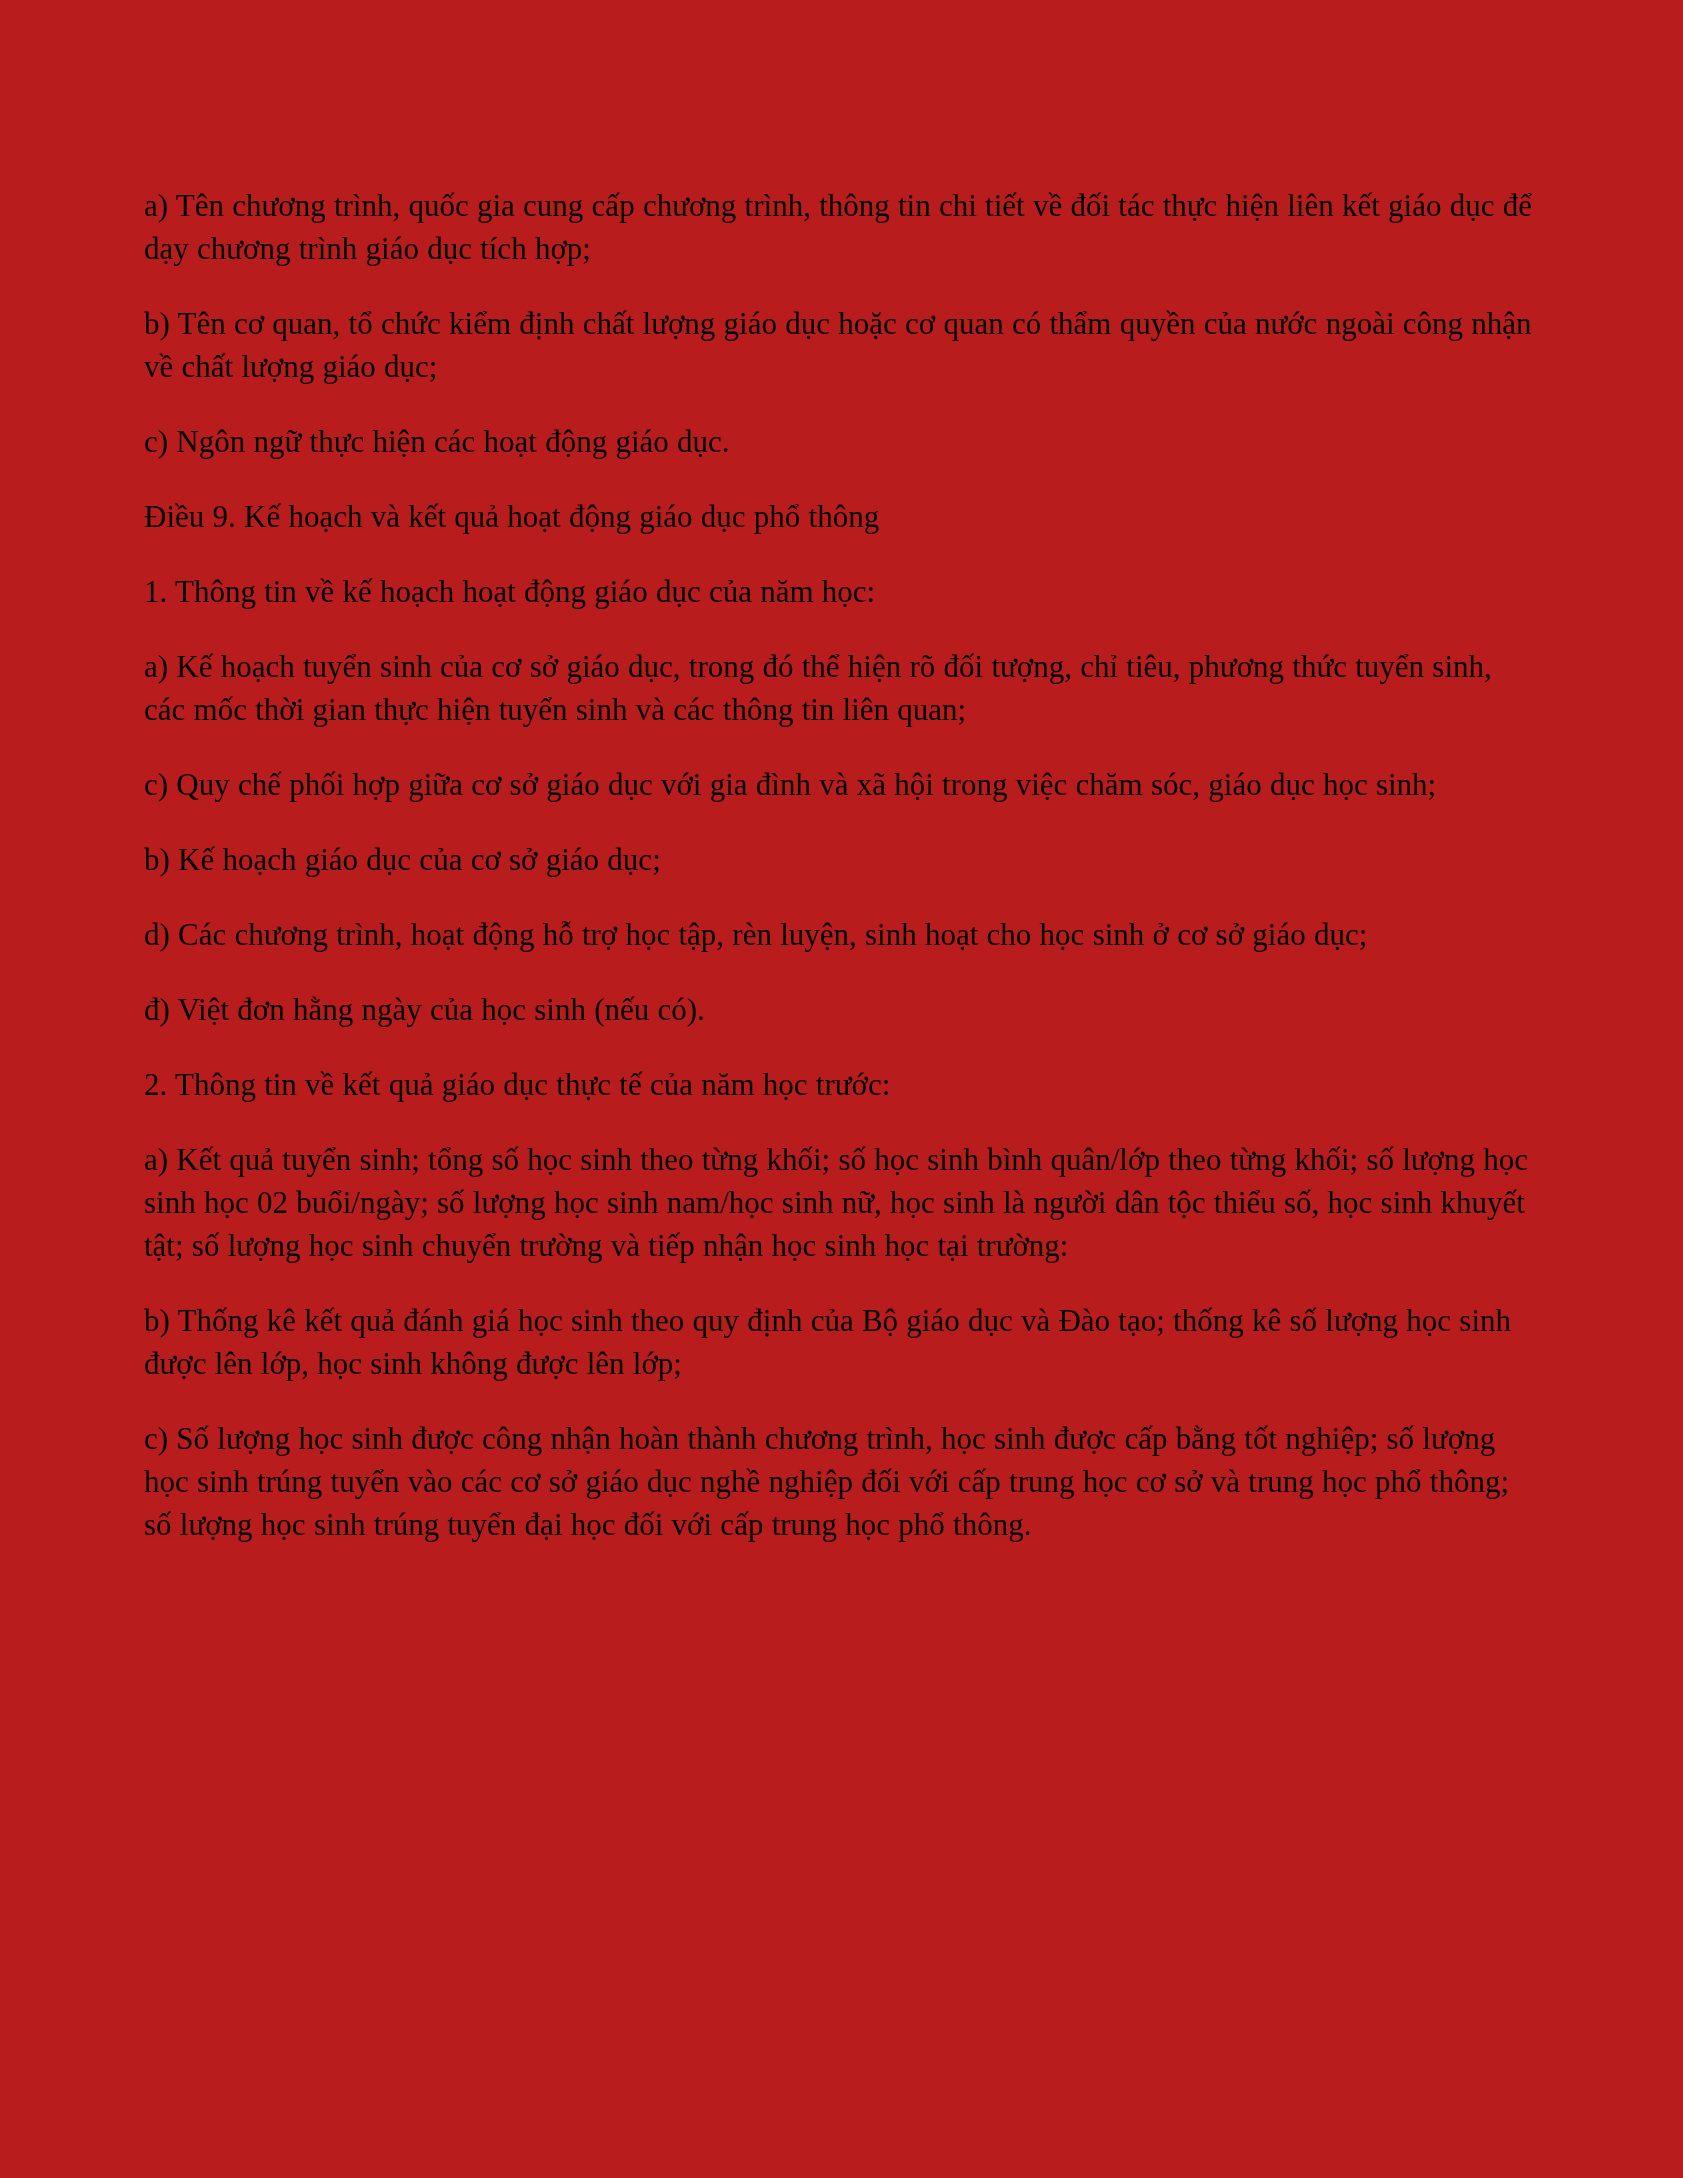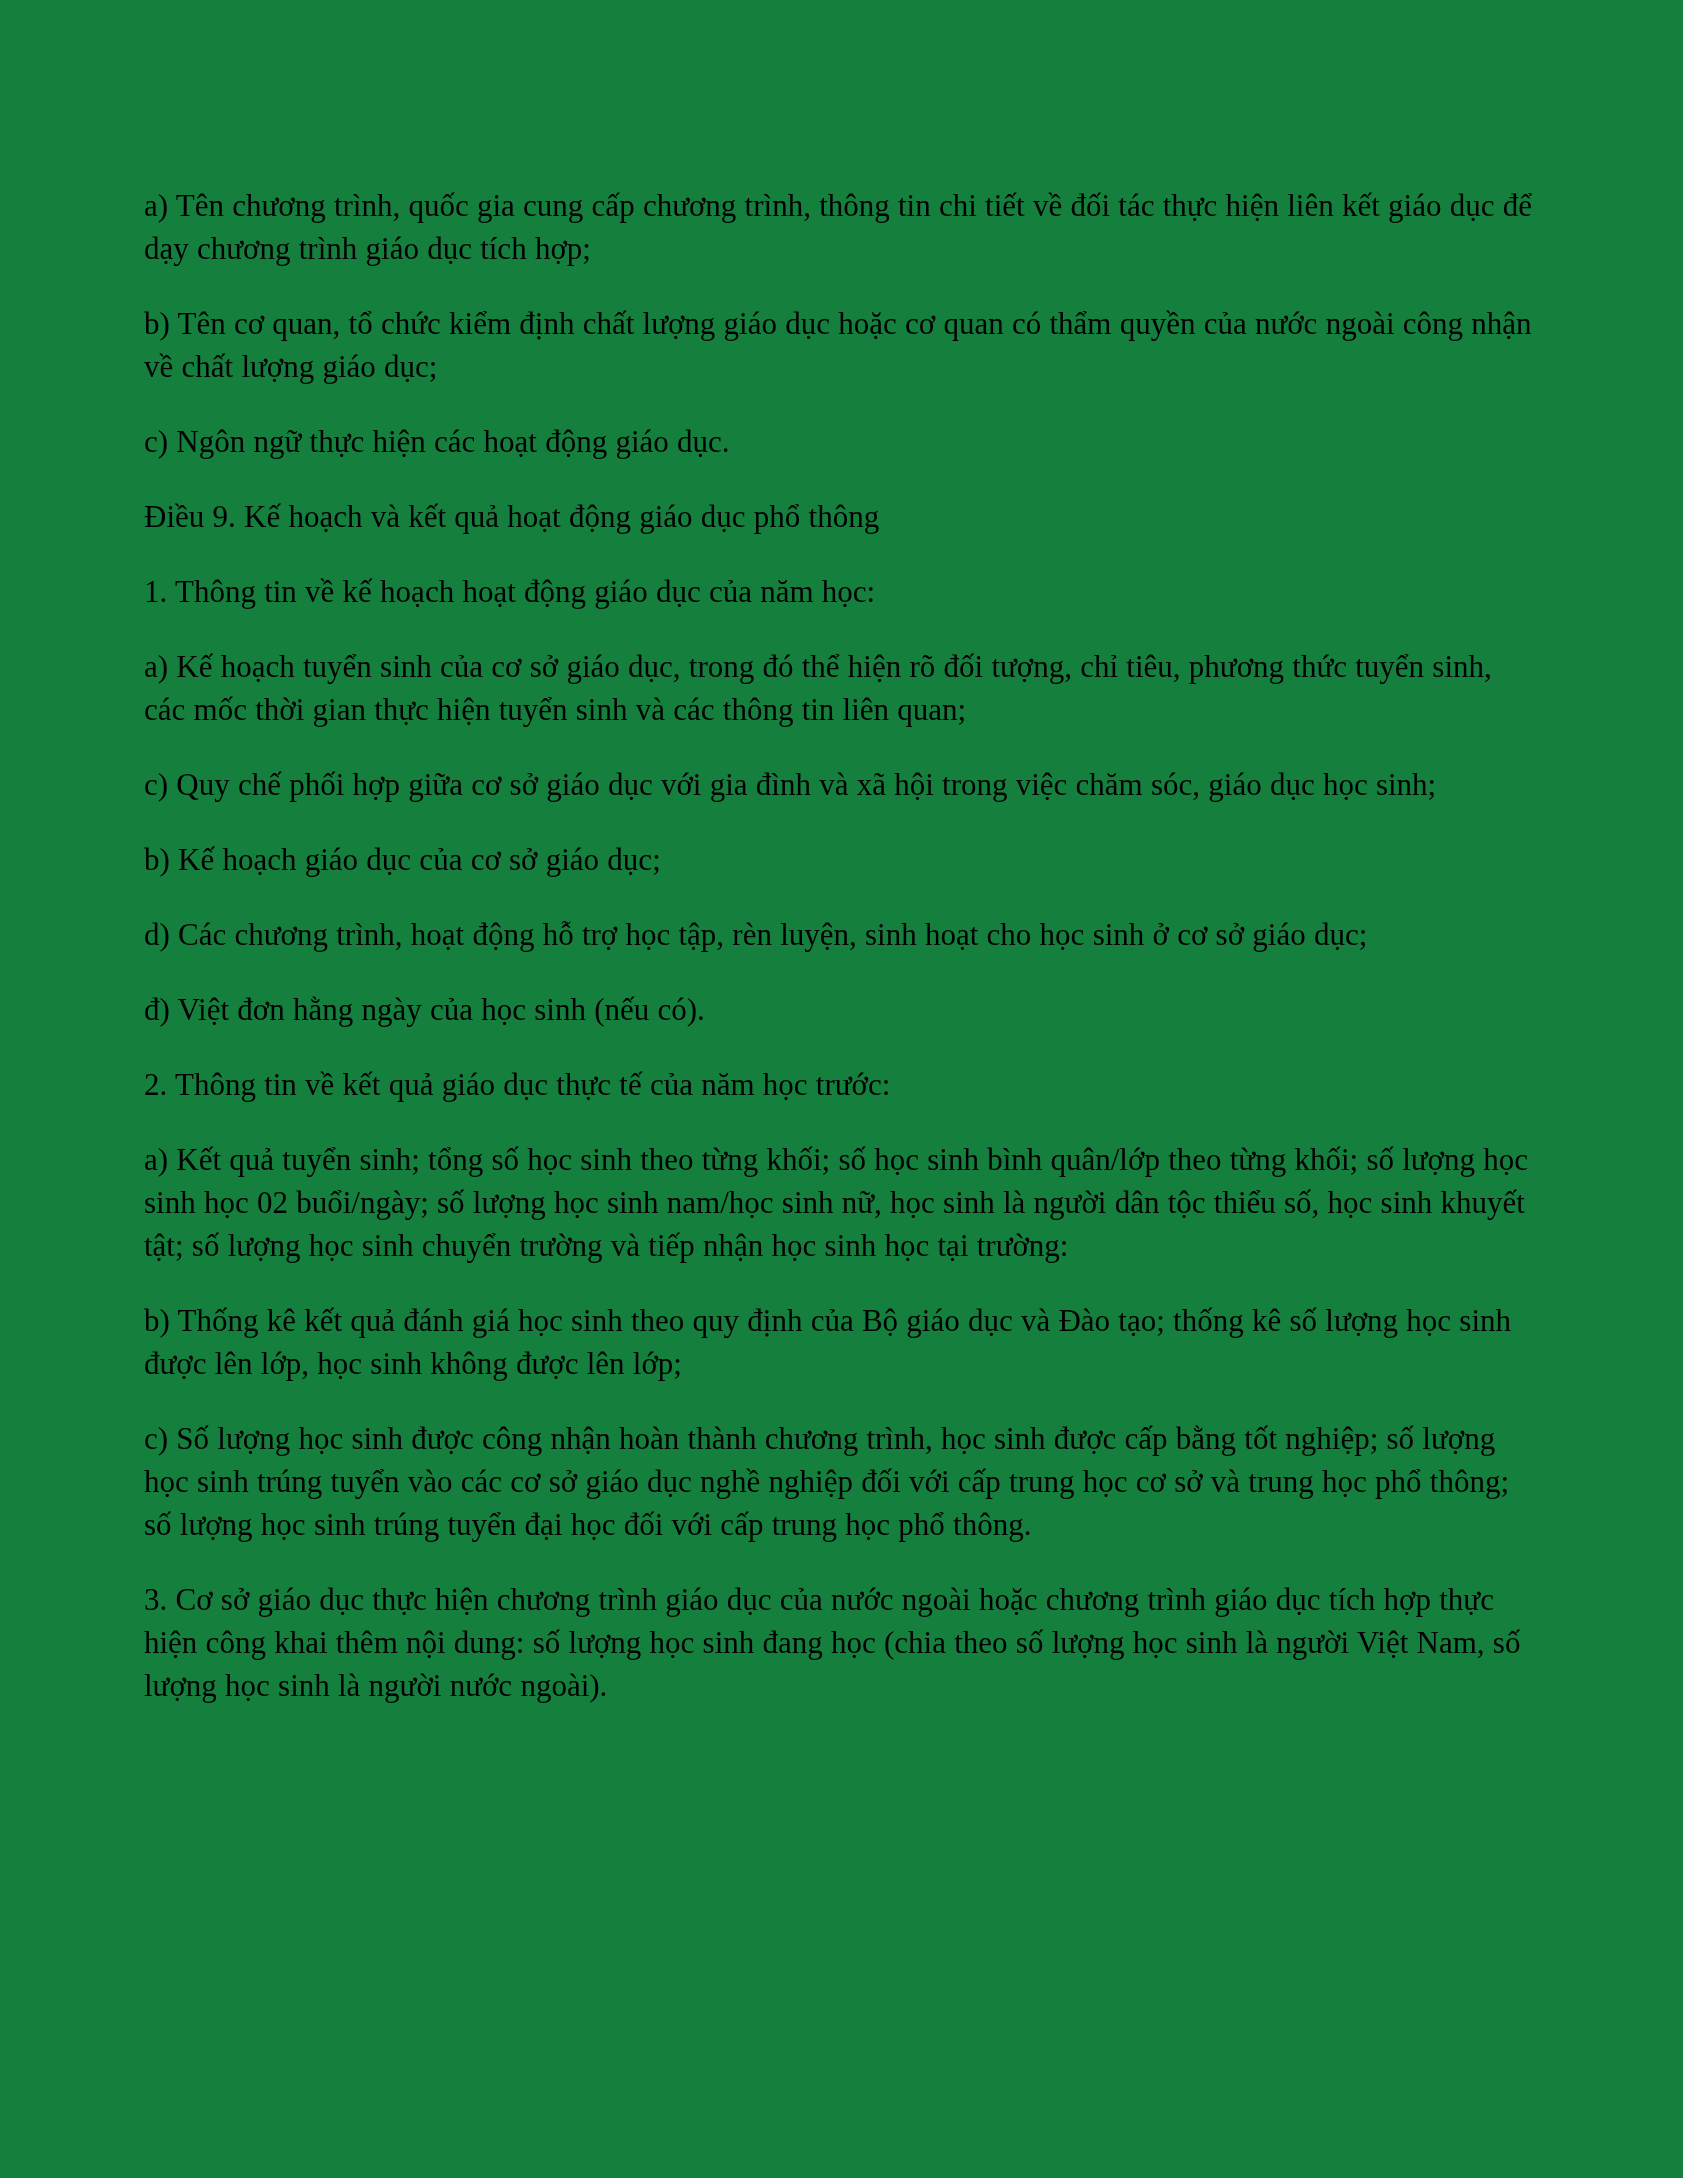--- a/index.html
+++ b/index.html
@@ -4,21 +4,21 @@
 <style>
   html, body {
     margin: 0;
     padding: 0;
     background: #ffffff;
   }
   .page {
     position: relative;
     width: 1683px;
     height: 2178px;
-    background: #15803d;
+    background: #b91c1c;
     color: #000000;
     box-sizing: border-box;
     padding: 184px 142px 0 144px;
     font-family: "Liberation Serif", "DejaVu Serif", serif;
     overflow: hidden;
   }
   .doc p, .doc h2, .doc h3 {
     margin: 0 0 32px 0;
     font-size: 31px;
     line-height: 43px;
@@ -42,16 +42,15 @@
     <p>1. Thông tin về kế hoạch hoạt động giáo dục của năm học:</p>
     <p>a) Kế hoạch tuyển sinh của cơ sở giáo dục, trong đó thể hiện rõ đối tượng, chỉ tiêu, phương thức tuyển sinh, các mốc thời gian thực hiện tuyển sinh và các thông tin liên quan;</p>
     <p>c) Quy chế phối hợp giữa cơ sở giáo dục với gia đình và xã hội trong việc chăm sóc, giáo dục học sinh;</p>
     <p>b) Kế hoạch giáo dục của cơ sở giáo dục;</p>
     <p>d) Các chương trình, hoạt động hỗ trợ học tập, rèn luyện, sinh hoạt cho học sinh ở cơ sở giáo dục;</p>
     <p>đ) Việt đơn hằng ngày của học sinh (nếu có).</p>
     <p>2. Thông tin về kết quả giáo dục thực tế của năm học trước:</p>
     <p>a) Kết quả tuyển sinh; tổng số học sinh theo từng khối; số học sinh bình quân/lớp theo từng khối; số lượng học sinh học 02 buổi/ngày; số lượng học sinh nam/học sinh nữ, học sinh là người dân tộc thiểu số, học sinh khuyết tật; số lượng học sinh chuyển trường và tiếp nhận học sinh học tại trường:</p>
     <p>b) Thống kê kết quả đánh giá học sinh theo quy định của Bộ giáo dục và Đào tạo; thống kê số lượng học sinh được lên lớp, học sinh không được lên lớp;</p>
     <p>c) Số lượng học sinh được công nhận hoàn thành chương trình, học sinh được cấp bằng tốt nghiệp; số lượng học sinh trúng tuyển vào các cơ sở giáo dục nghề nghiệp đối với cấp trung học cơ sở và trung học phổ thông; số lượng học sinh trúng tuyển đại học đối với cấp trung học phổ thông.</p>
-    <p>3. Cơ sở giáo dục thực hiện chương trình giáo dục của nước ngoài hoặc chương trình giáo dục tích hợp thực hiện công khai thêm nội dung: số lượng học sinh đang học (chia theo số lượng học sinh là người Việt Nam, số lượng học sinh là người nước ngoài).</p>
   </div>
 </div>
 
 
 </body></html>

